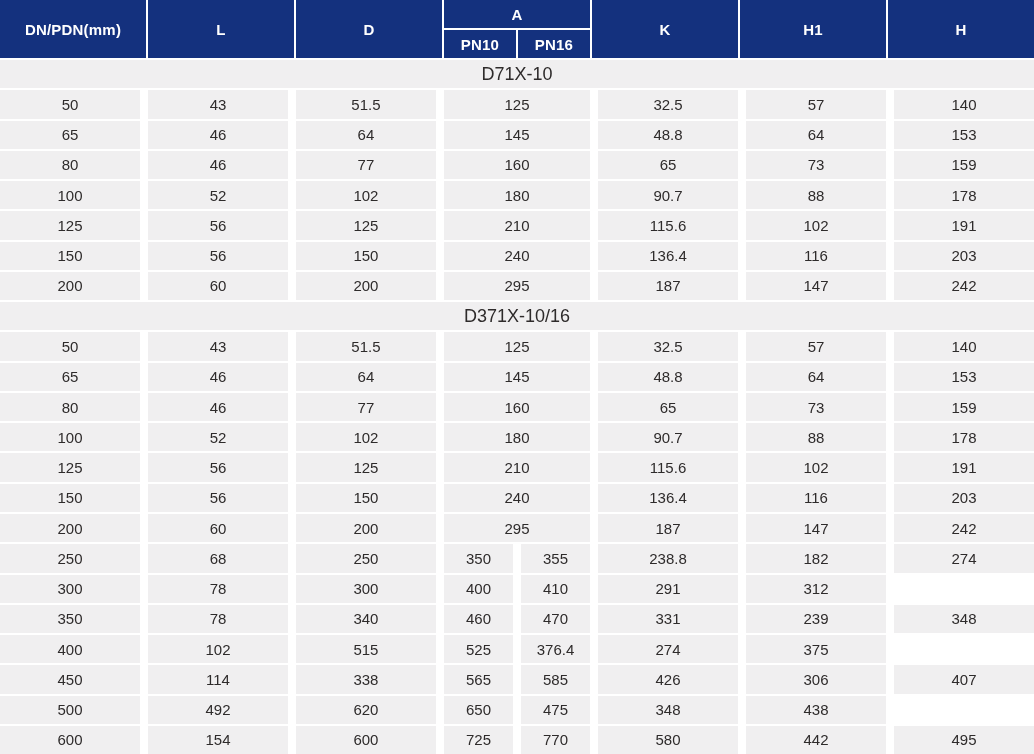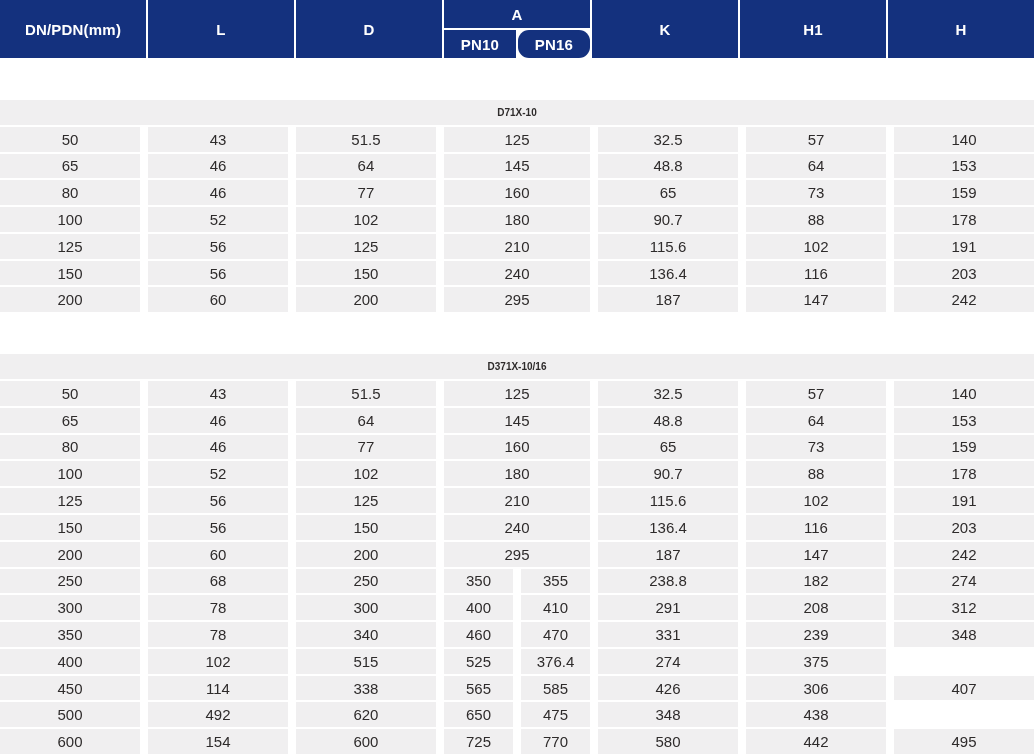--- a/index.html
+++ b/index.html
@@ -29,32 +29,31 @@
     font-weight: bold;
     font-size: 15px;
     display: flex;
     align-items: center;
     justify-content: center;
     letter-spacing: 0.2px;
   }
   .th.rowspan2 { grid-row: span 2; text-align: right; }
   .th.colspan2 { grid-column: span 2; }
   .th.pn10 { grid-column: 4; grid-row: 2; }
-  .th.pn16 { grid-column: 5; grid-row: 2; border-radius: 11px; }
+  .th.pn16 { grid-column: 5; grid-row: 2; }
   .section-row {
     flex: 1 1 0;
     min-height: 24px;
     background: var(--row-bg, #f0eff0);
     display: flex;
     align-items: center;
     justify-content: center;
-    font-size: 10px;
-    font-weight: 700;
+    font-size: 18px;
+    font-weight: 400;
     color: var(--body-text, #2e2b2b);
-    margin-top: 40px;
   }
   .row {
     flex: 1 1 0;
     min-height: 24px;
     display: grid;
     grid-template-columns: 146fr 146fr 146fr 72fr 72fr 146fr 146fr 146fr;
     column-gap: 8px;
   }
   .cell {
     background: var(--row-bg, #f0eff0);
@@ -220,21 +219,20 @@
       <div class="cell">182</div>
       <div class="cell">274</div>
     </div>
     <div class="row">
       <div class="cell">300</div>
       <div class="cell">78</div>
       <div class="cell">300</div>
       <div class="cell">400</div>
       <div class="cell">410</div>
       <div class="cell">291</div>
-      <div class="cell">208</div>
       <div class="cell">312</div>
     </div>
     <div class="row">
       <div class="cell">350</div>
       <div class="cell">78</div>
       <div class="cell">340</div>
       <div class="cell">460</div>
       <div class="cell">470</div>
       <div class="cell">331</div>
       <div class="cell">239</div>

